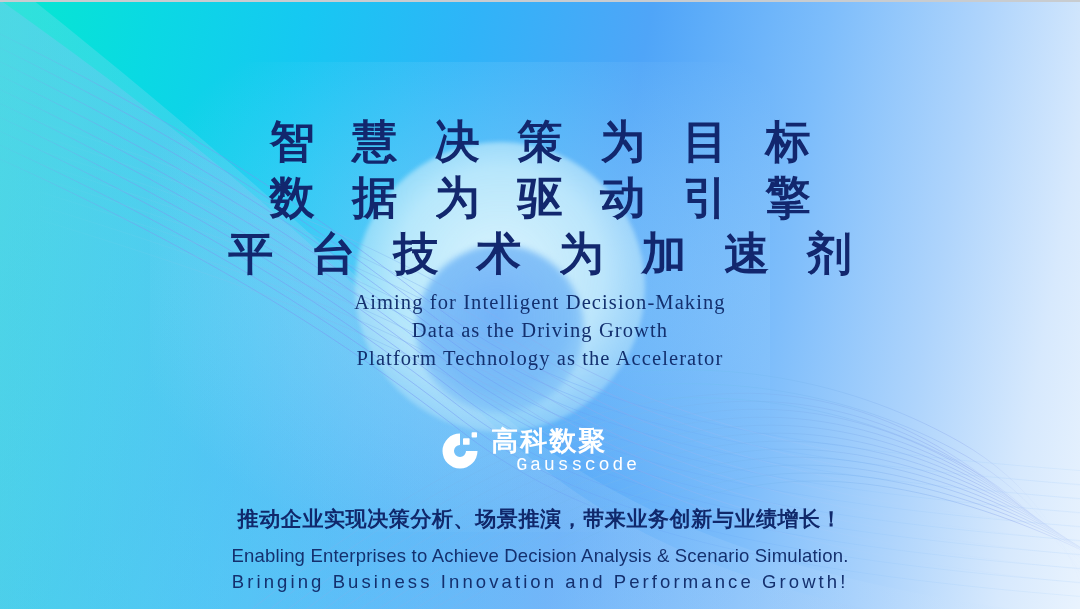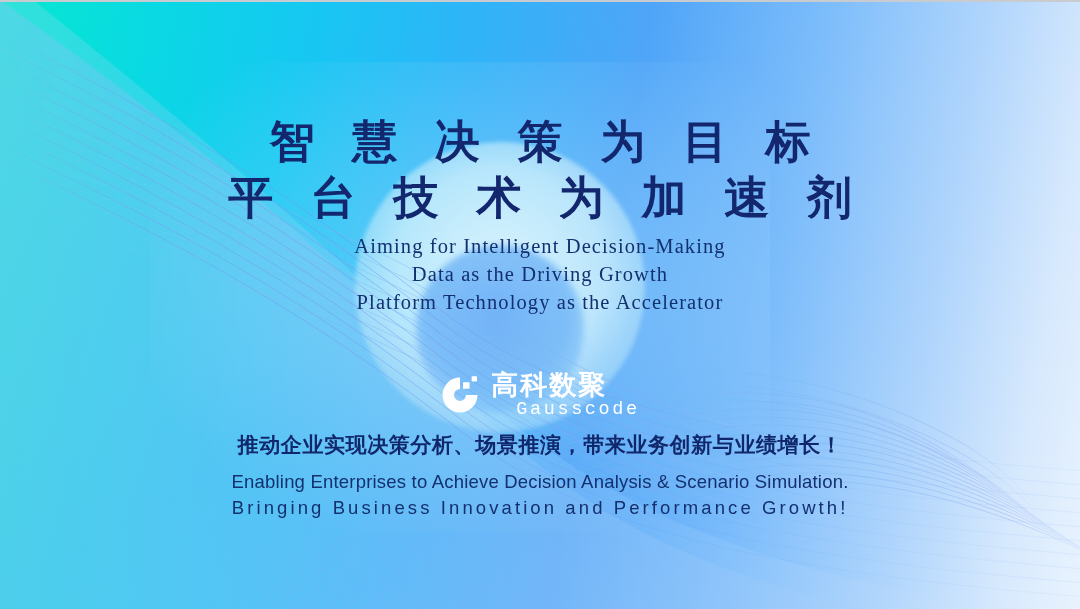--- a/index.html
+++ b/index.html
@@ -123,21 +123,21 @@
   }
   .logo-en{
     color:#ffffff;
     font-size:18.5px;letter-spacing:2.6px;margin-top:3px;
     font-family:Liberation Mono, monospace;
     white-space:nowrap;
     margin-left:25px;
   }
 
   .tagline-cn{
-    margin-top:12px;
+    margin-top:30px;
     color:#10286b;font-weight:bold;
     font-size:21px;letter-spacing:0.6px;
     font-family:"DejaVu Sans","Liberation Sans",sans-serif;
     white-space:nowrap;
   }
   .tagline-en{
     margin-top:10px;
     text-align:right;
     color:#14306e;
     font-size:18.5px;line-height:26px;
@@ -241,20 +241,21 @@
         <path d="M 566,394 C 706,366 846,386 966,454 C 1036,494 1076,554 1096,609"></path>
         <path d="M 572,408 C 712,380 852,400 972,468 C 1042,508 1082,568 1102,609"></path>
       </g>
     </svg>
   </div>
 
   <div class="content">
 
     <div class="headline">
       <span class="ln">智 慧 决 策 为 目 标</span>
+      <span class="ln">数 据 为 驱 动 引 擎</span>
       <span class="ln">平 台 技 术 为 加 速 剂</span>
     </div>
 
     <div class="subhead">
       <span class="ln">Aiming for Intelligent Decision-Making</span>
       <span class="ln">Data as the Driving Growth</span>
       <span class="ln">Platform Technology as the Accelerator</span>
     </div>
 
     <div class="logo">

